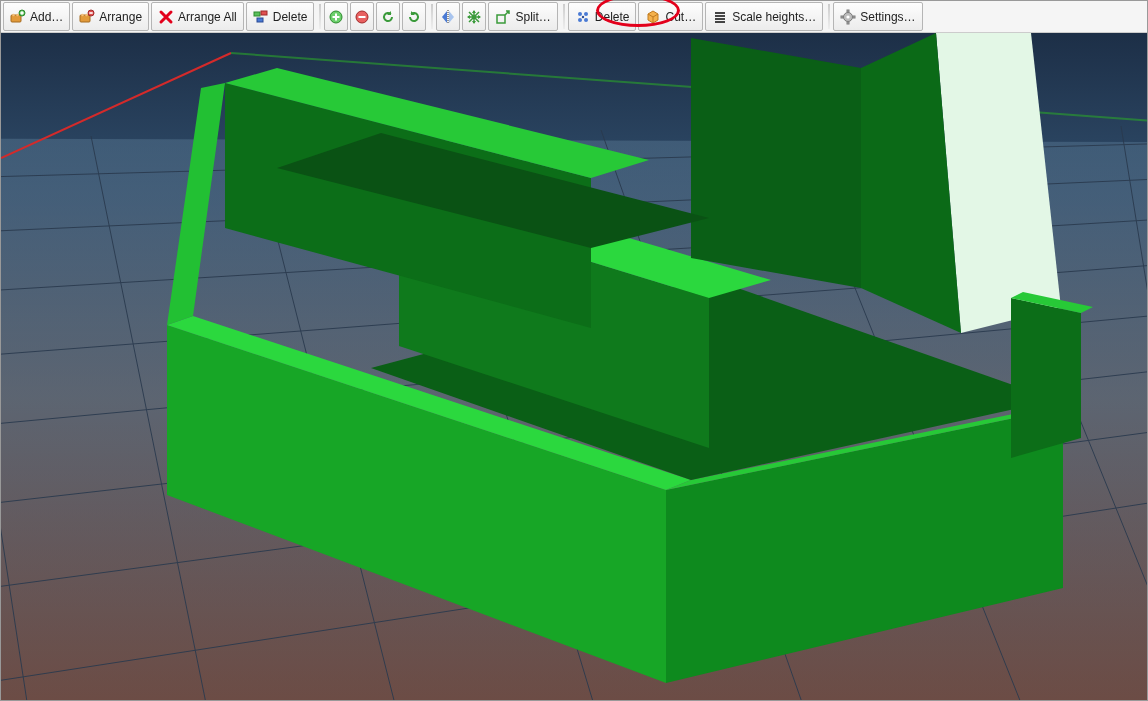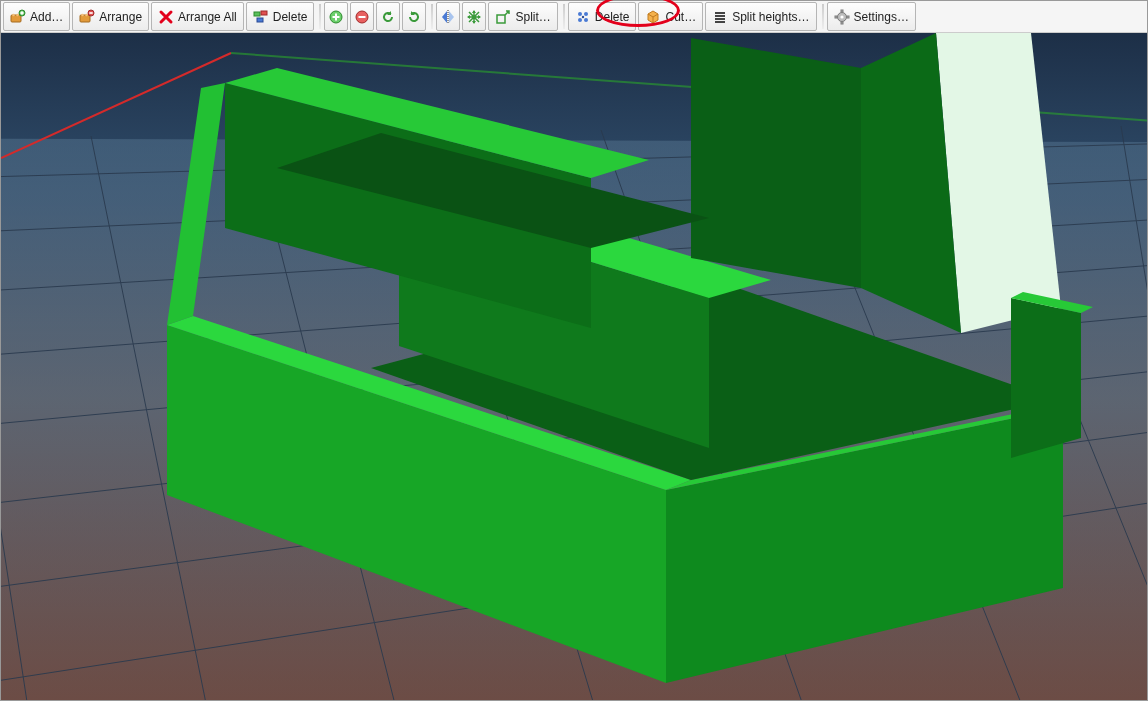--- a/index.html
+++ b/index.html
@@ -204,21 +204,21 @@
 
   <div class="tbtn">
     <span class="ico">
       <svg viewBox="0 0 16 16">
           <rect x="3" y="3" width="10" height="2" fill="#444"></rect>
           <rect x="3" y="6" width="10" height="2" fill="#444"></rect>
           <rect x="3" y="9" width="10" height="2" fill="#444"></rect>
           <rect x="3" y="12" width="10" height="2" fill="#444"></rect>
         </svg>
     </span>
-    <span>Split heights…</span>
+    <span>Scale heights…</span>
   </div>
 
   <div class="sep"></div>
 
   <div class="tbtn">
     <span class="ico">
       <svg viewBox="0 0 16 16">
           <circle cx="8" cy="8" r="4.5" fill="#bdbdbd" stroke="#7a7a7a"></circle>
           <circle cx="8" cy="8" r="1.6" fill="#fff"></circle>
           <g fill="#bdbdbd" stroke="#7a7a7a">

